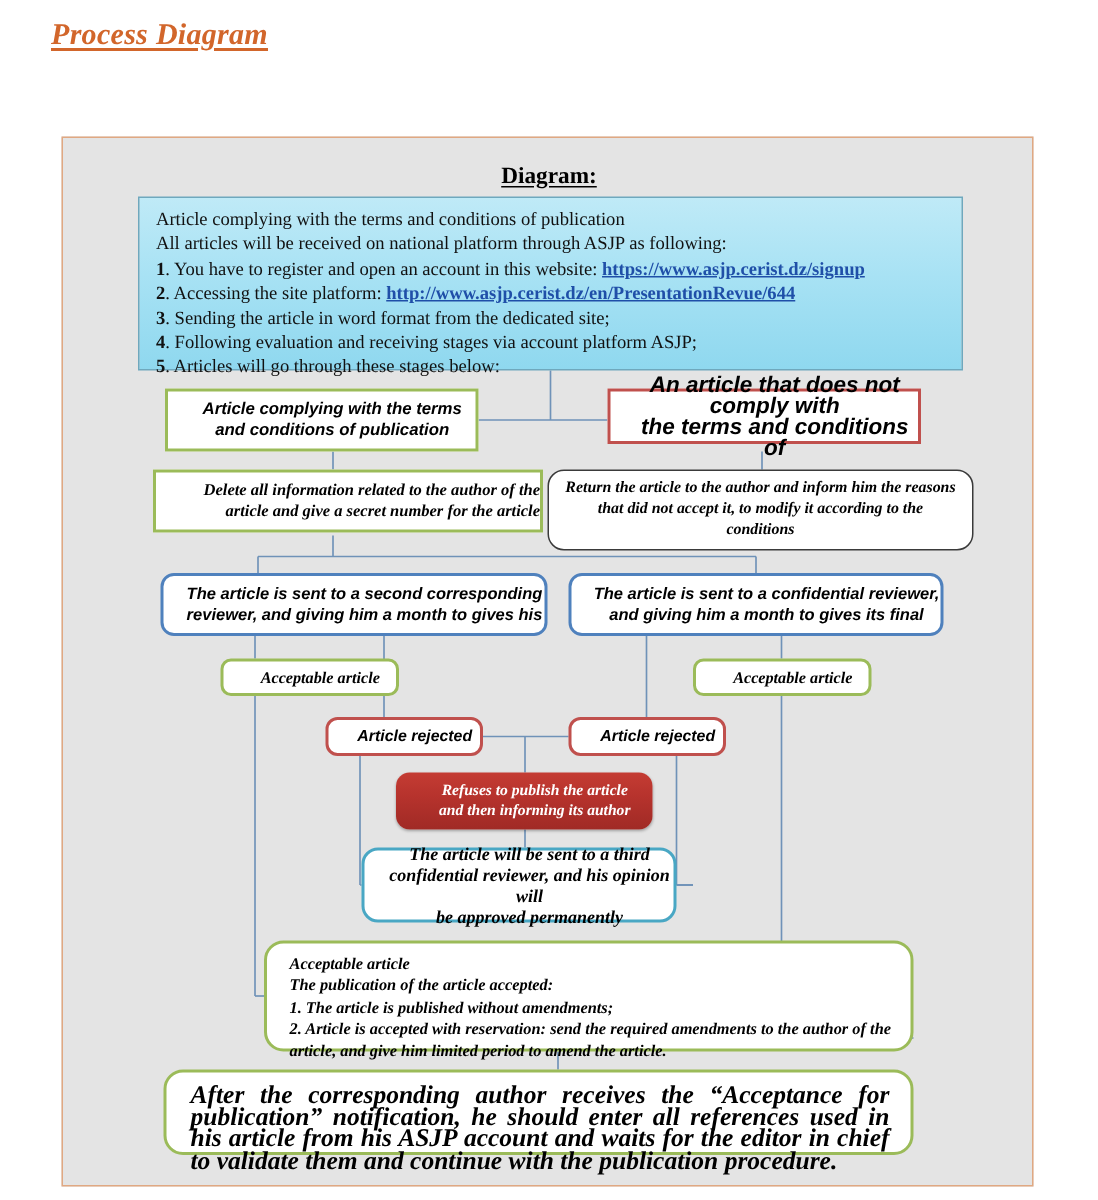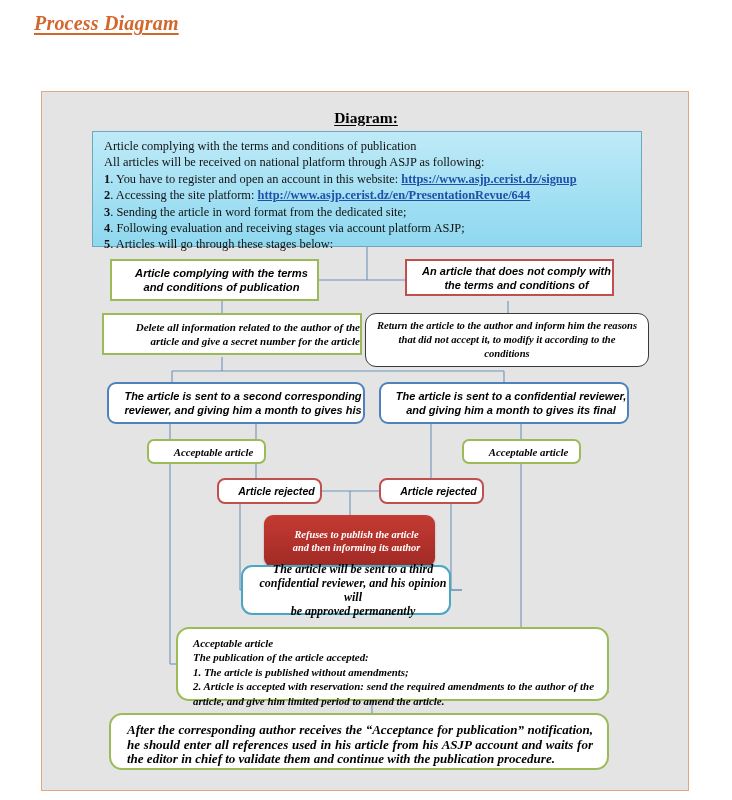--- a/index.html
+++ b/index.html
@@ -122,21 +122,21 @@
 
   
   #node-comply {
     left: 68px; top: 167px; width: 209px; height: 42px;
     border: 2.5px solid #9bbb59;
     font-size: 11.2px; line-height: 14px;
   }
   #node-noncomply {
     left: 363px; top: 167px; width: 209px; height: 37px;
     border: 2.5px solid #c0504d;
-    font-size: 11px; line-height: 14px;
+    font-size: 15px; line-height: 14px;
   }
 
   
   #node-delete {
     left: 60px; top: 221px; width: 260px; height: 42px;
     border: 2.5px solid #9bbb59;
     font-size: 11px; line-height: 14.5px; text-align: right;
   }
   #node-return {
     left: 323px; top: 221px; width: 284px; height: 54px;
@@ -183,21 +183,21 @@
   }
   #node-reject-right {
     left: 337px; top: 386px; width: 105px; height: 26px;
     border: 2.5px solid #c0504d;
     border-radius: 8px;
     font-size: 10.6px;
   }
 
   
   #node-refuse {
-    left: 222px; top: 423px; width: 171px; height: 52px;
+    left: 222px; top: 423px; width: 171px; height: 38px;
     background: linear-gradient(to bottom, #c43c33 0%, #b7332d 40%, #a02a25 100%);
     border: none;
     border-radius: 9px;
     color: #ffffff;
     font-size: 10.4px; line-height: 13.5px;
     box-shadow: 0 1px 2px rgba(0,0,0,.3);
   }
 
   
   #node-third-reviewer {
@@ -220,21 +220,21 @@
   #node-publication .just { text-align: justify; }
 
   
   #node-final {
     left: 67px; top: 621px; width: 500px; height: 57px;
     border: 2.5px solid #9bbb59;
     border-radius: 13px;
     display: block;
     padding: 8px 14px 6px 16px;
     text-align: justify;
-    font-size: 13px; line-height: 14.6px;
+    font-size: 17px; line-height: 14.6px;
   }
 </style>
 </head>
 <body>
 
 <div id="page-title">Process Diagram</div>
 
 <div id="diagram-frame">
 
   <div id="diagram-heading">Diagram:</div>

